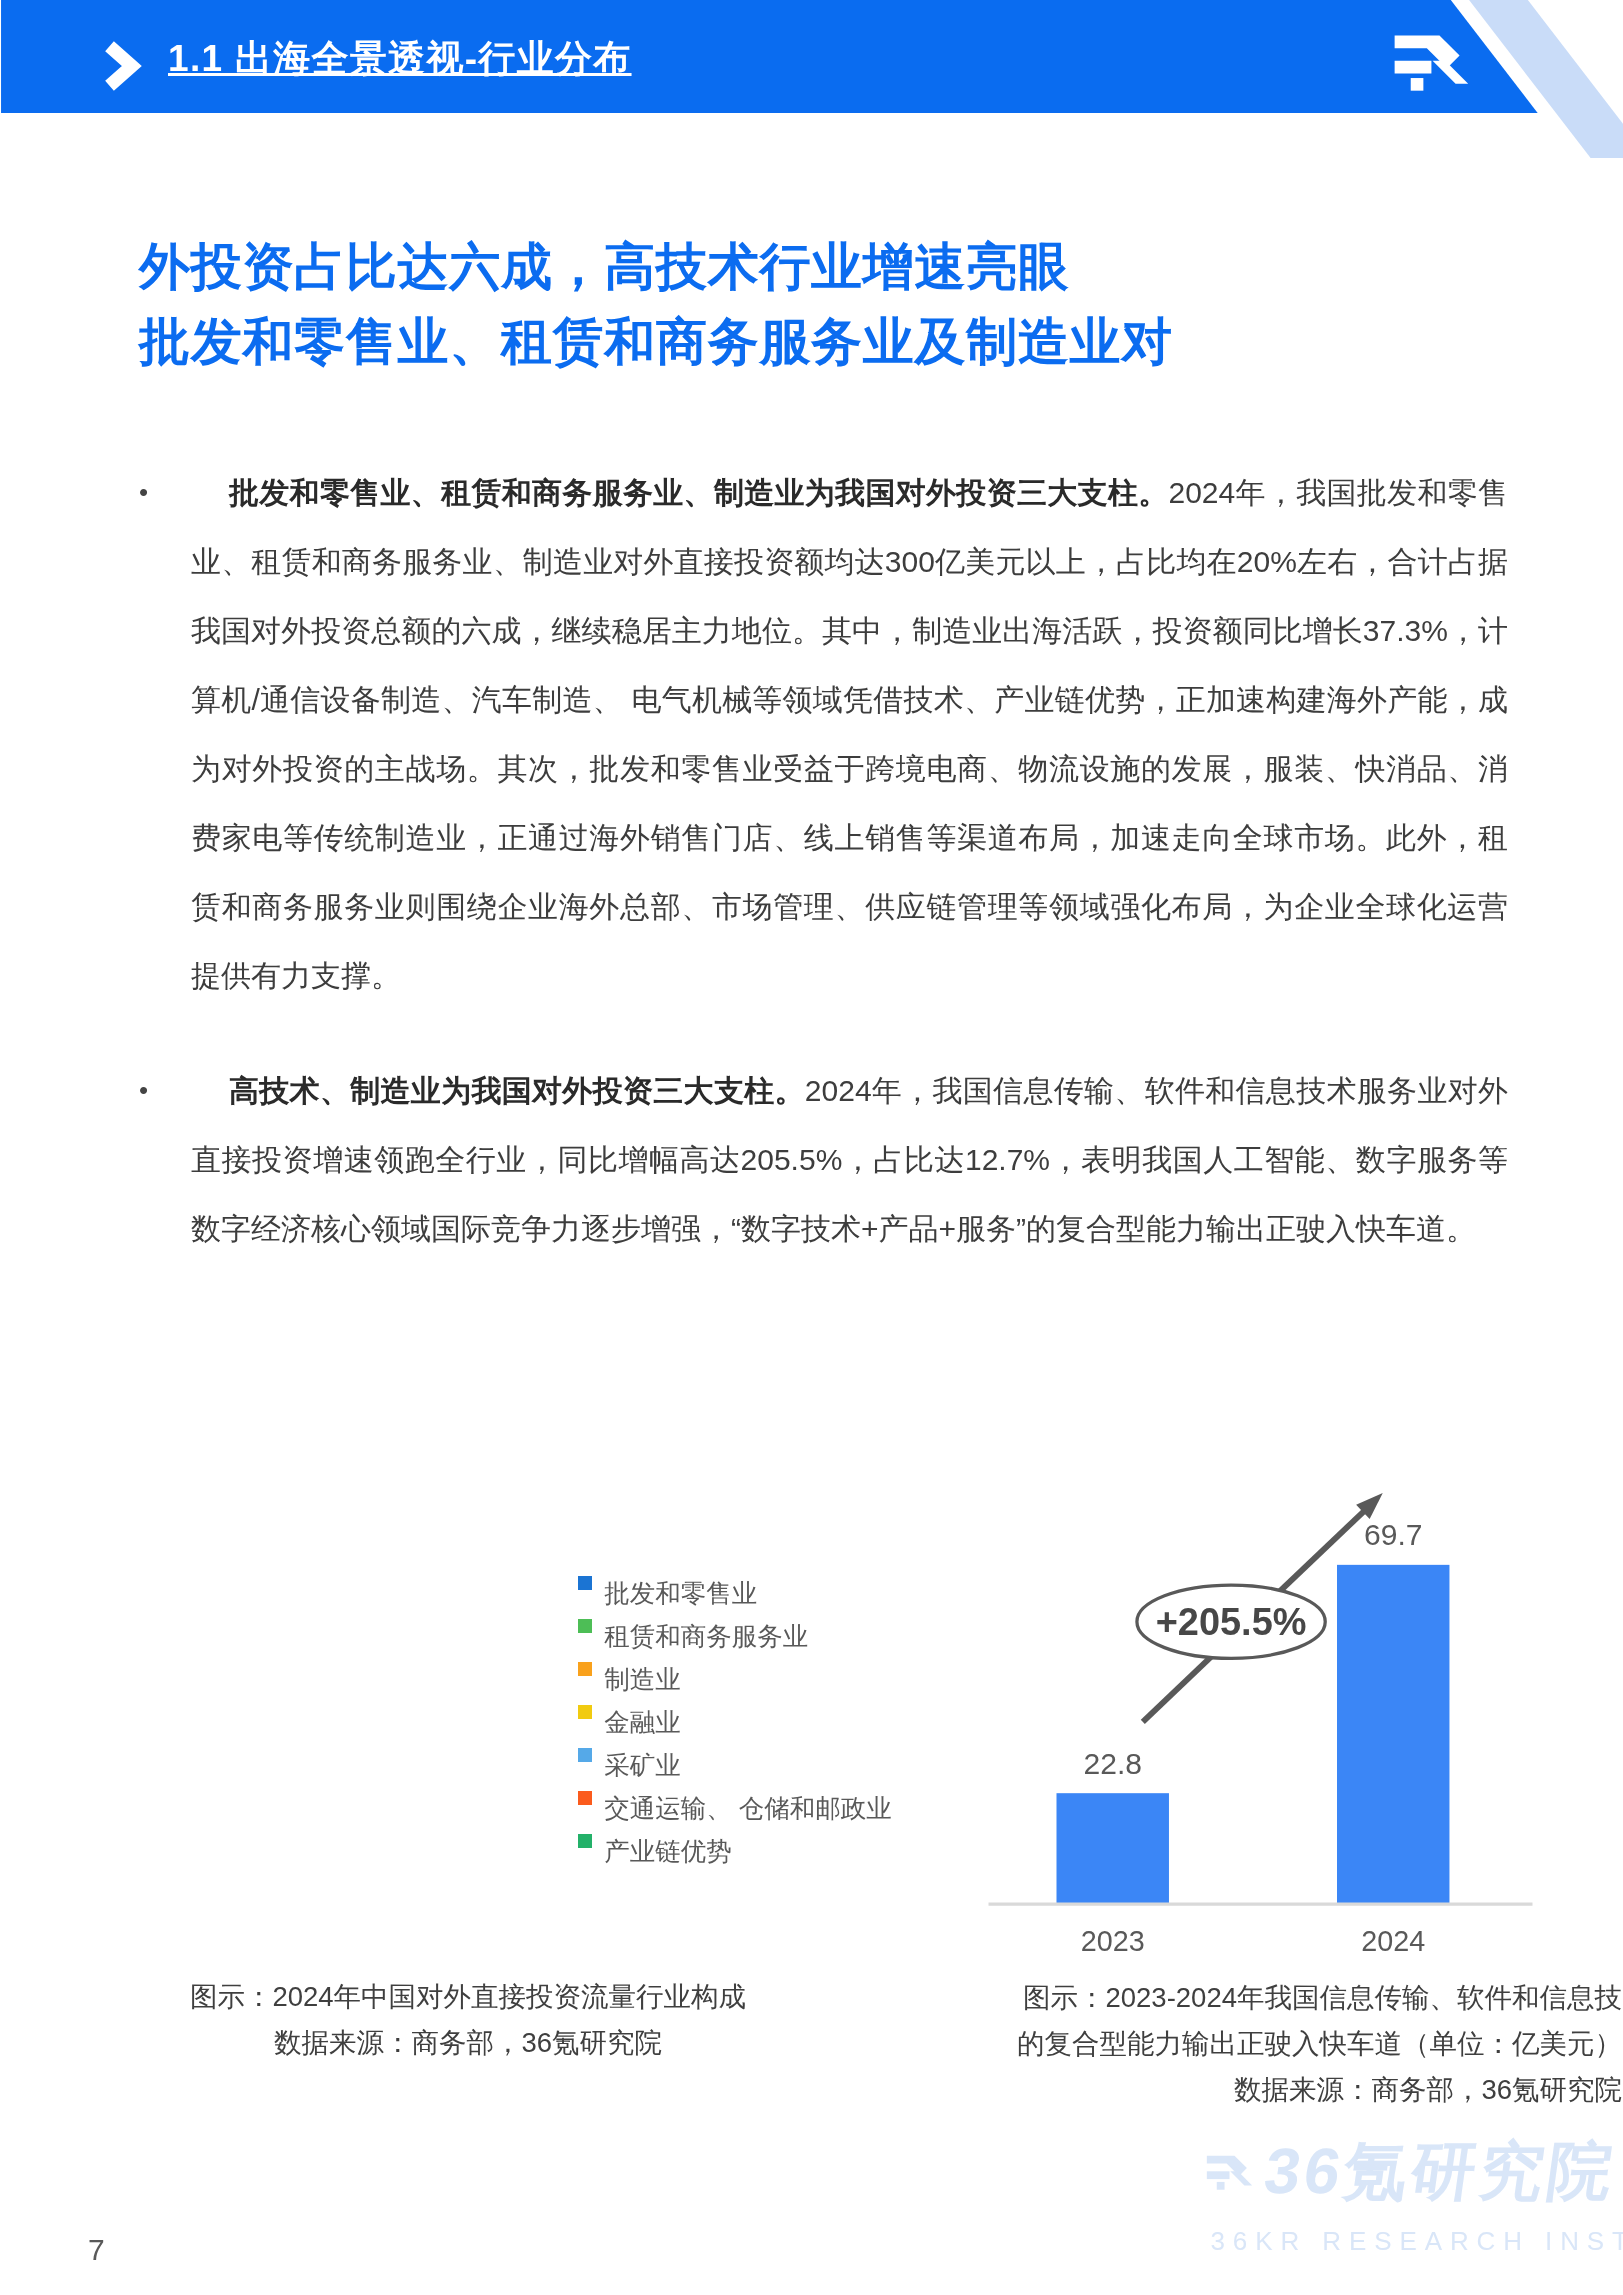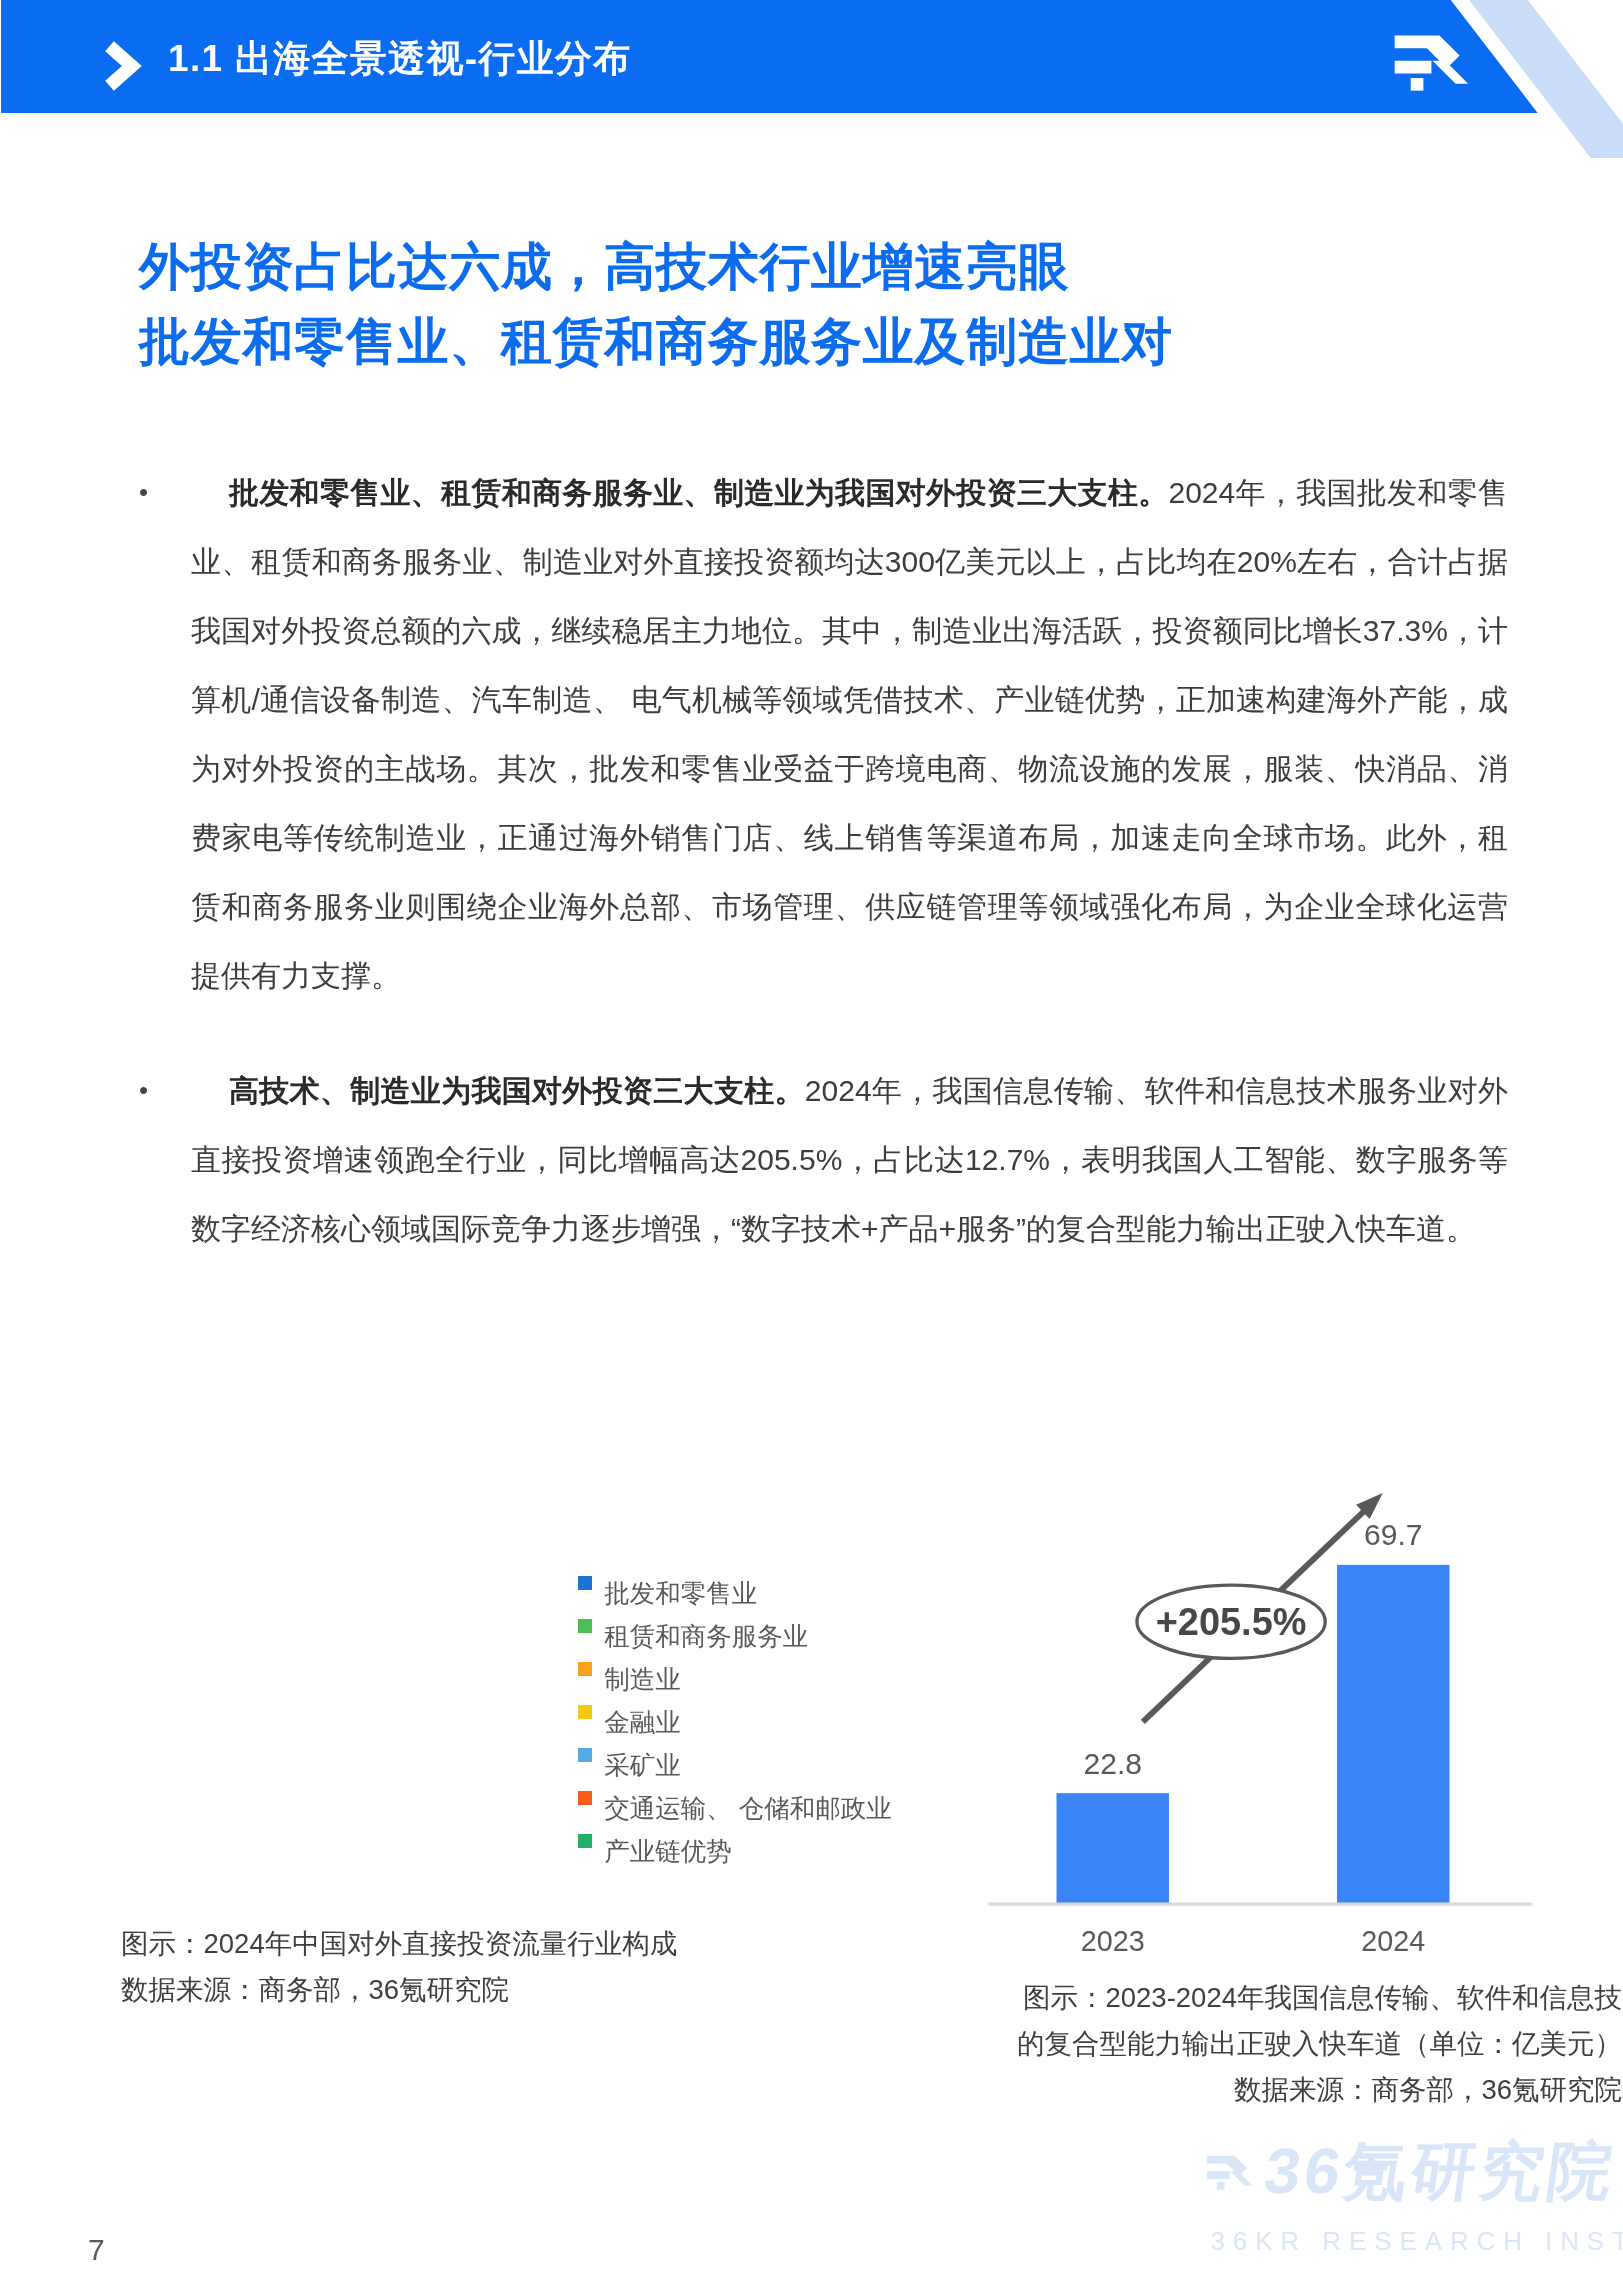--- a/index.html
+++ b/index.html
@@ -4,21 +4,21 @@
 <style>
   html,body{margin:0;padding:0;background:#ffffff;}
   .page{
     position:relative;width:1623px;height:2295px;background:#ffffff;
     font-family:"Liberation Sans","DejaVu Sans",sans-serif;overflow:hidden;
   }
   
   .header-svg{position:absolute;left:0;top:0;}
   .header-label{
     position:absolute;left:168px;top:33px;height:52px;line-height:52px;
-    font-size:37px;font-weight:700;color:#ffffff;letter-spacing:1.3px;white-space:nowrap;
+    font-size:37px;font-weight:700;color:#ffffff;letter-spacing:1.3px;white-space:nowrap;text-decoration:underline;
   }
   .chevron{position:absolute;left:99px;top:37px;}
   
   .title{
     position:absolute;left:139px;top:229px;width:1368px;
     font-size:51px;font-weight:700;color:#0B6CF0;line-height:75px;letter-spacing:0.7px;
   }
   
   .bullets{position:absolute;left:191px;top:458px;width:1317px;}
   .bullet{position:relative;margin:0 0 46px 0;text-align:justify;
@@ -27,21 +27,21 @@
   .bullet b{font-weight:700;color:#2A2A2A;margin-left:38px;}
   
   .donut-wrap{position:absolute;left:121px;top:1493px;}
   .legend{position:absolute;left:578px;top:1576px;}
   .legend-row{display:flex;align-items:flex-start;height:43px;}
   .legend-chip{width:14.4px;height:14.4px;margin-right:11.8px;flex:0 0 auto;}
   .legend-label{font-size:25.5px;color:#595959;white-space:nowrap;}
   .bar-wrap{position:absolute;left:949px;top:1472px;}
   
   .caption{font-size:27.5px;color:#3F3F3F;line-height:46px;}
-  .caption-left{position:absolute;left:121px;top:1921px;width:694px;}
+  .caption-left{position:absolute;left:121px;top:1974px;width:694px;text-align:center;}
   .caption-right{position:absolute;left:830px;top:1975px;width:792px;text-align:right;}
   
   .page-number{position:absolute;left:88px;top:2233px;font-size:30px;color:#595959;}
   .watermark{position:absolute;left:1204px;top:2128px;width:412px;color:#D9E6F8;}
   .wm-row{display:flex;align-items:center;}
   .wm-cn{font-size:64px;font-weight:800;letter-spacing:3.9px;transform:skewX(-8deg);
     margin-left:11.8px;white-space:nowrap;color:#D9E6F8;}
   .wm-en{margin-top:10.5px;margin-left:6.5px;font-size:26px;letter-spacing:7.9px;
     color:#D9E6F8;white-space:nowrap;}
 </style>

